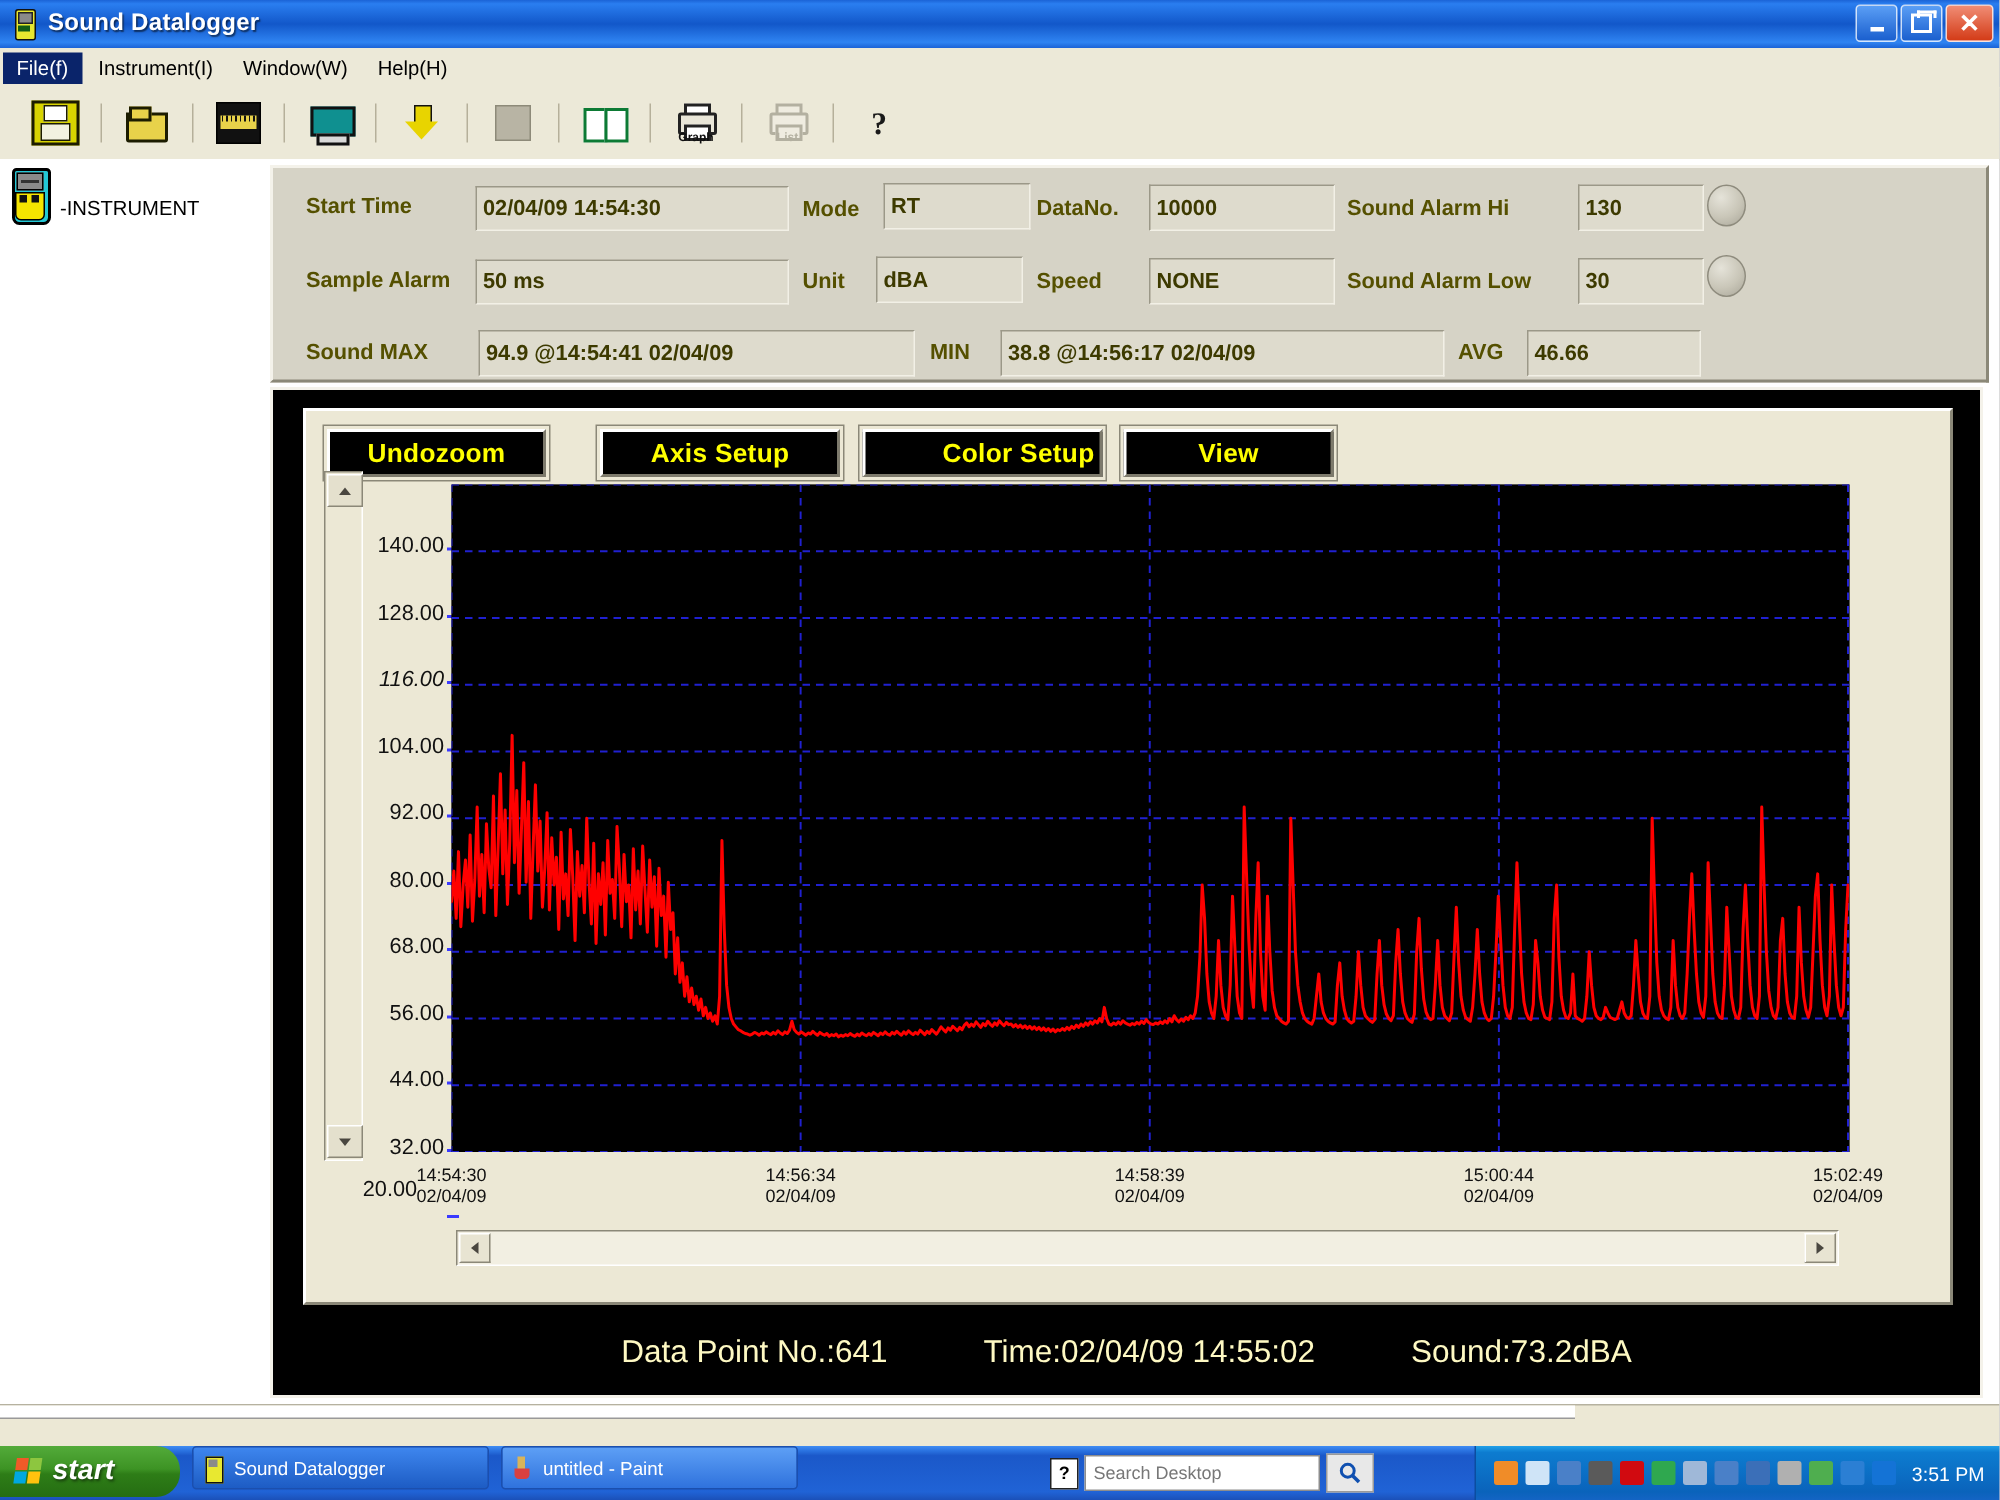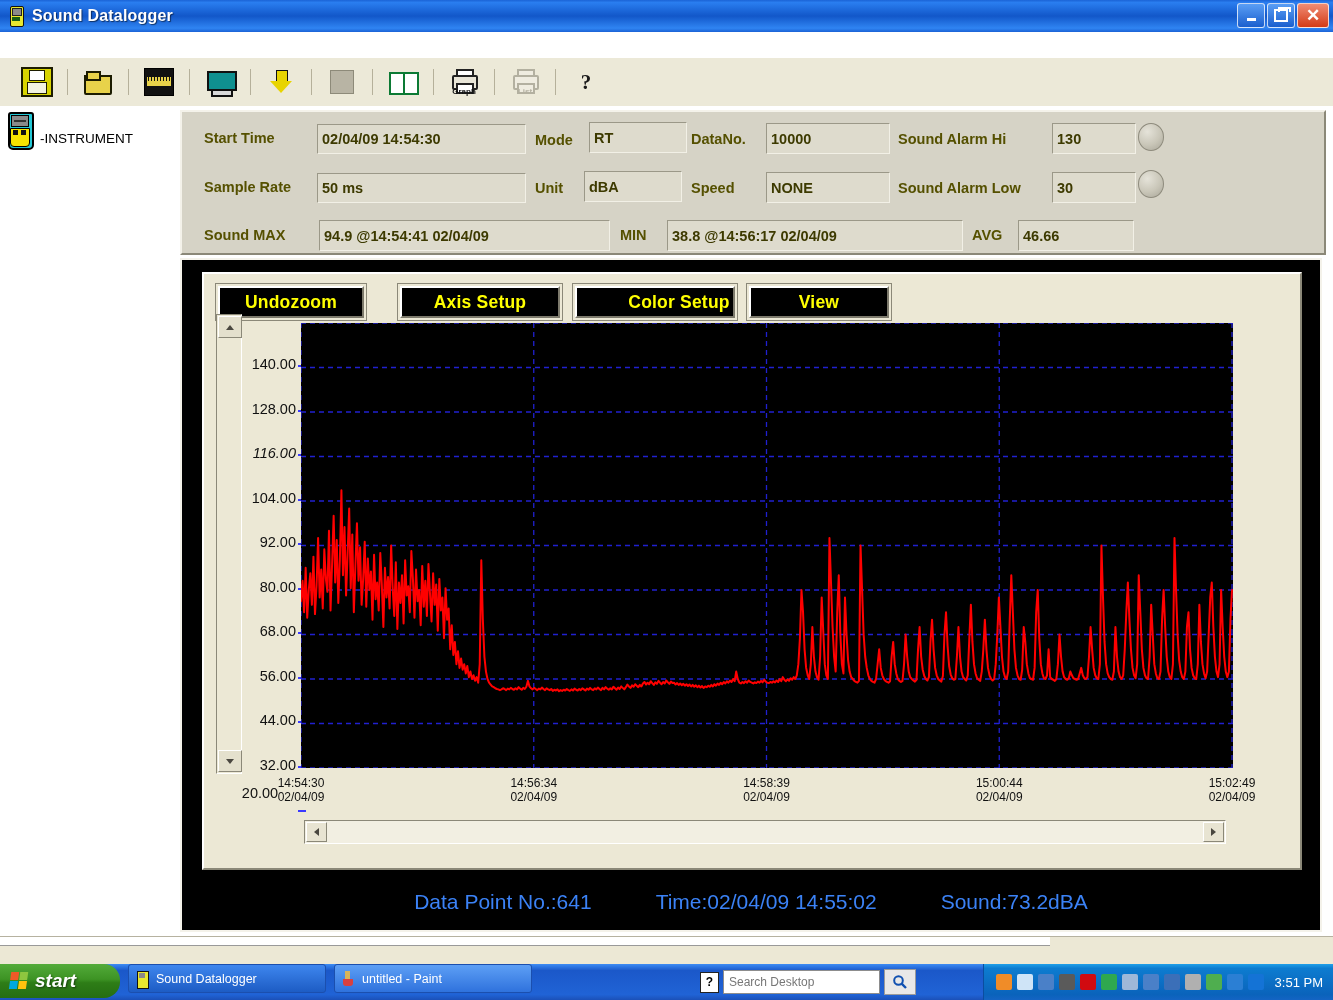--- a/index.html
+++ b/index.html
@@ -240,21 +240,21 @@
     background:#e8e4d2;
     border-top:1px solid #ffffff; border-left:1px solid #ffffff;
     border-right:1px solid #8b8878; border-bottom:1px solid #8b8878;
     display:flex; align-items:center; justify-content:center;
   }
 
   
   .gstatus {
     position:absolute; left:0px; top:622px; width:1138px; height:40px;
     display:flex; align-items:center; justify-content:center; gap:64px;
-    color:#3b82f6; font-size:21px; font-family:"Liberation Sans", sans-serif;
+    color:#fef9c3; font-size:21px; font-family:"Liberation Sans", sans-serif;
   }
 
   
   .below-strip {
     position:absolute; left:0; top:936px; width:1333px; height:28px;
     background:#ece8d5; border-top:1px solid #b6b2a0;
   }
   .below-strip .inner {
     position:absolute; left:0; top:0; width:1050px; height:8px; background:#ffffff;
     border-bottom:1px solid #999;
@@ -334,20 +334,26 @@
         </div>
       <div class="win-btn">
           <div class="glyph-max"></div>
         </div>
       <div class="win-btn close">
           <span class="glyph-close">✕</span>
         </div>
     </div>
   </div>
 
+  <div class="menubar">
+    <div class="menu-item active">File(f)</div>
+    <div class="menu-item">Instrument(I)</div>
+    <div class="menu-item">Window(W)</div>
+    <div class="menu-item">Help(H)</div>
+  </div>
 
   <div class="toolbar">
     <div class="tool-btn">
         <span class="ico ico-save"></span>
       </div>
     <div class="tool-sep"></div>
     <div class="tool-btn">
         <span class="ico ico-open"></span>
       </div>
     <div class="tool-sep"></div>
@@ -414,21 +420,21 @@
       <div class="fld-label" style="left:22px; top:18px;">Start Time</div>
       <div class="fld-box" style="left:135px; top:12px; width:203px; height:28px;">02/04/09 14:54:30</div>
       <div class="fld-label" style="left:353px; top:20px;">Mode</div>
       <div class="fld-box" style="left:407px; top:10px; width:92px; height:29px;">RT</div>
       <div class="fld-label" style="left:509px; top:19px;">DataNo.</div>
       <div class="fld-box" style="left:584px; top:11px; width:118px; height:29px;">10000</div>
       <div class="fld-label" style="left:716px; top:19px;">Sound Alarm Hi</div>
       <div class="fld-box" style="left:870px; top:11px; width:78px; height:29px;">130</div>
       <div class="led" style="left:956px; top:11px;"></div>
 
-      <div class="fld-label" style="left:22px; top:67px;">Sample Rate</div>
+      <div class="fld-label" style="left:22px; top:67px;">Sample Alarm</div>
       <div class="fld-box" style="left:135px; top:61px; width:203px; height:28px;">50 ms</div>
       <div class="fld-label" style="left:353px; top:68px;">Unit</div>
       <div class="fld-box" style="left:402px; top:59px; width:92px; height:29px;">dBA</div>
       <div class="fld-label" style="left:509px; top:68px;">Speed</div>
       <div class="fld-box" style="left:584px; top:60px; width:118px; height:29px;">NONE</div>
       <div class="fld-label" style="left:716px; top:68px;">Sound Alarm Low</div>
       <div class="fld-box" style="left:870px; top:60px; width:78px; height:29px;">30</div>
       <div class="led" style="left:956px; top:58px;"></div>
 
       <div class="fld-label" style="left:22px; top:115px;">Sound MAX</div>

